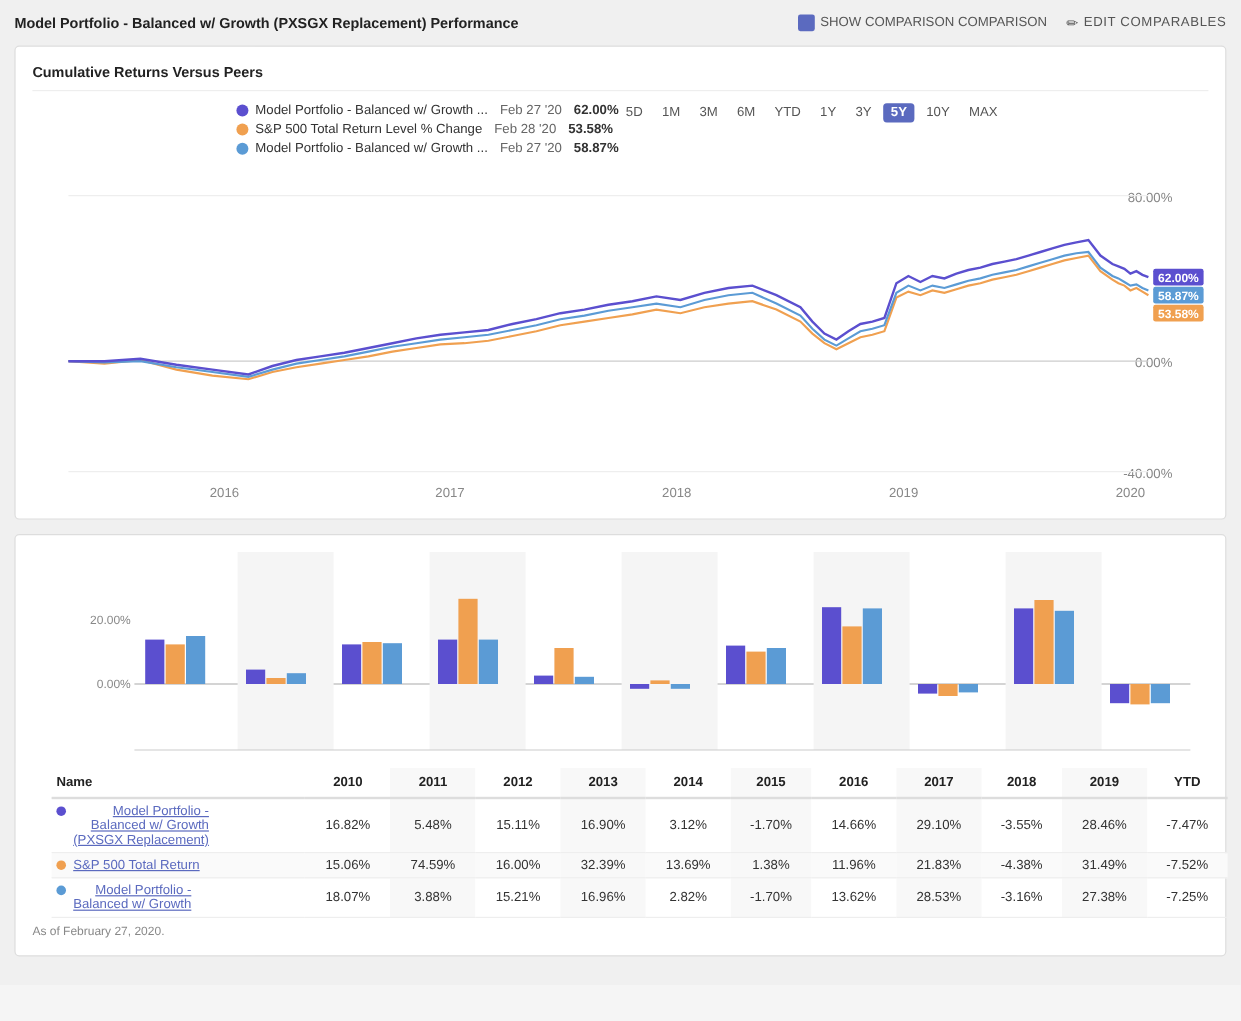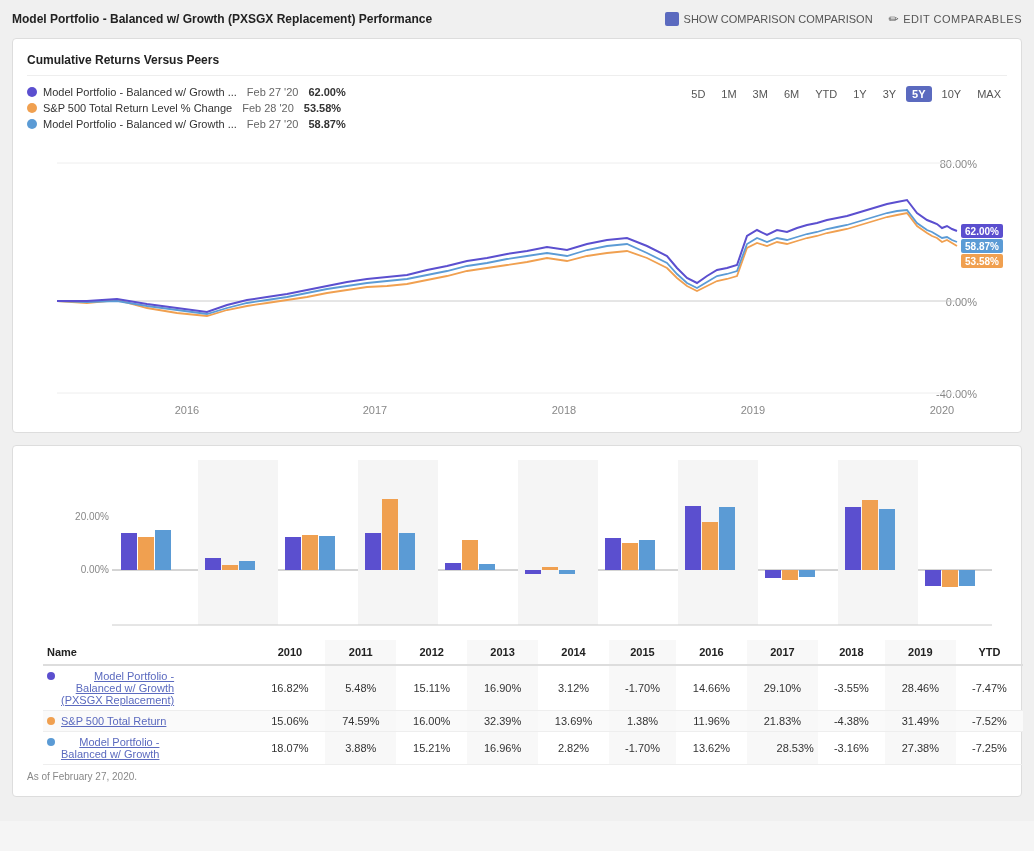--- a/index.html
+++ b/index.html
@@ -68,21 +68,21 @@
     .card-title {
       font-size: 12px;
       font-weight: 700;
       color: #222;
       margin-bottom: 10px;
       border-bottom: 1px solid #eee;
       padding-bottom: 8px;
     }
     .legend-and-controls {
       display: flex;
-      justify-content: space-between;
+      justify-content: center;
       align-items: flex-start;
       margin-bottom: 8px;
     }
     .legend {
       display: flex;
       flex-direction: column;
       gap: 4px;
     }
     .legend-item {
       display: flex;
@@ -403,21 +403,21 @@
               <span class="name-link">Model Portfolio -<br>Balanced w/ Growth</span>
             </div>
           </td>
           <td>18.07%</td>
           <td style="background:#f8f8f8;">3.88%</td>
           <td>15.21%</td>
           <td style="background:#f8f8f8;">16.96%</td>
           <td>2.82%</td>
           <td style="background:#f8f8f8;">-1.70%</td>
           <td>13.62%</td>
-          <td style="background:#f8f8f8;text-align:right;">28.53%</td>
+          <td style="background:#f8f8f8;">28.53%</td>
           <td>-3.16%</td>
           <td style="background:#f8f8f8;">27.38%</td>
           <td>-7.25%</td>
         </tr>
       </tbody>
     </table>
     <div class="as-of">As of February 27, 2020.</div>
   </div>
 </div>
 

